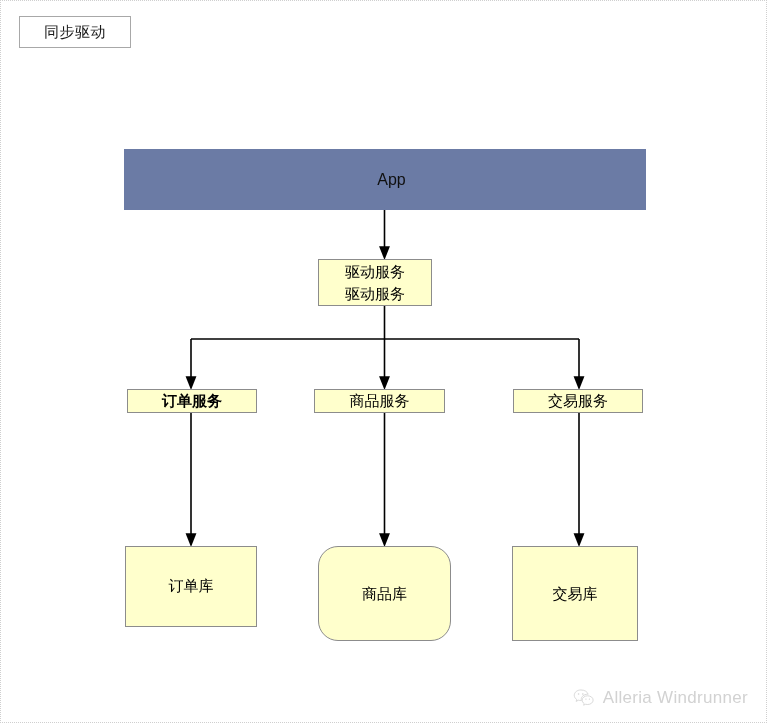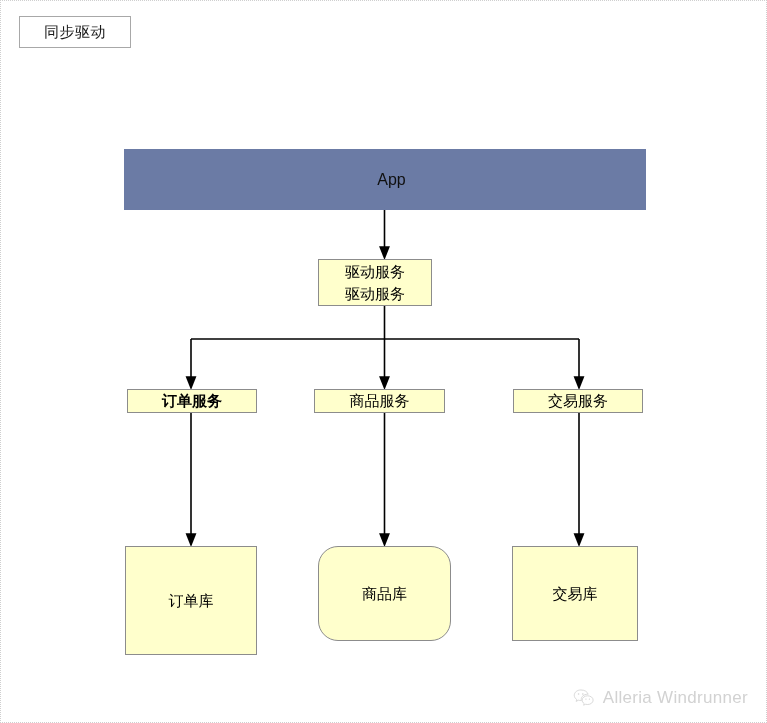--- a/index.html
+++ b/index.html
@@ -147,21 +147,21 @@
     <div class="node node-yellow" style="left:126px; top:388px; width:130px; height:24px;font-weight:bold;">
       <span class="node-line">订单服务</span>
     </div>
     <div class="node node-yellow" style="left:313px; top:388px; width:131px; height:24px;">
       <span class="node-line">商品服务</span>
     </div>
     <div class="node node-yellow" style="left:512px; top:388px; width:130px; height:24px;">
       <span class="node-line">交易服务</span>
     </div>
 
-    <div class="node node-yellow" style="left:124px; top:545px; width:132px; height:109px;">
+    <div class="node node-yellow" style="left:124px; top:545px; width:132px; height:81px;font-family:Liberation Serif, serif;">
       <span class="node-line">订单库</span>
     </div>
     <div class="node node-yellow" style="left:317px; top:545px; width:133px; height:95px;border-radius:20px;">
       <span class="node-line">商品库</span>
     </div>
     <div class="node node-yellow" style="left:511px; top:545px; width:126px; height:95px;">
       <span class="node-line">交易库</span>
     </div>
 
   </div>

